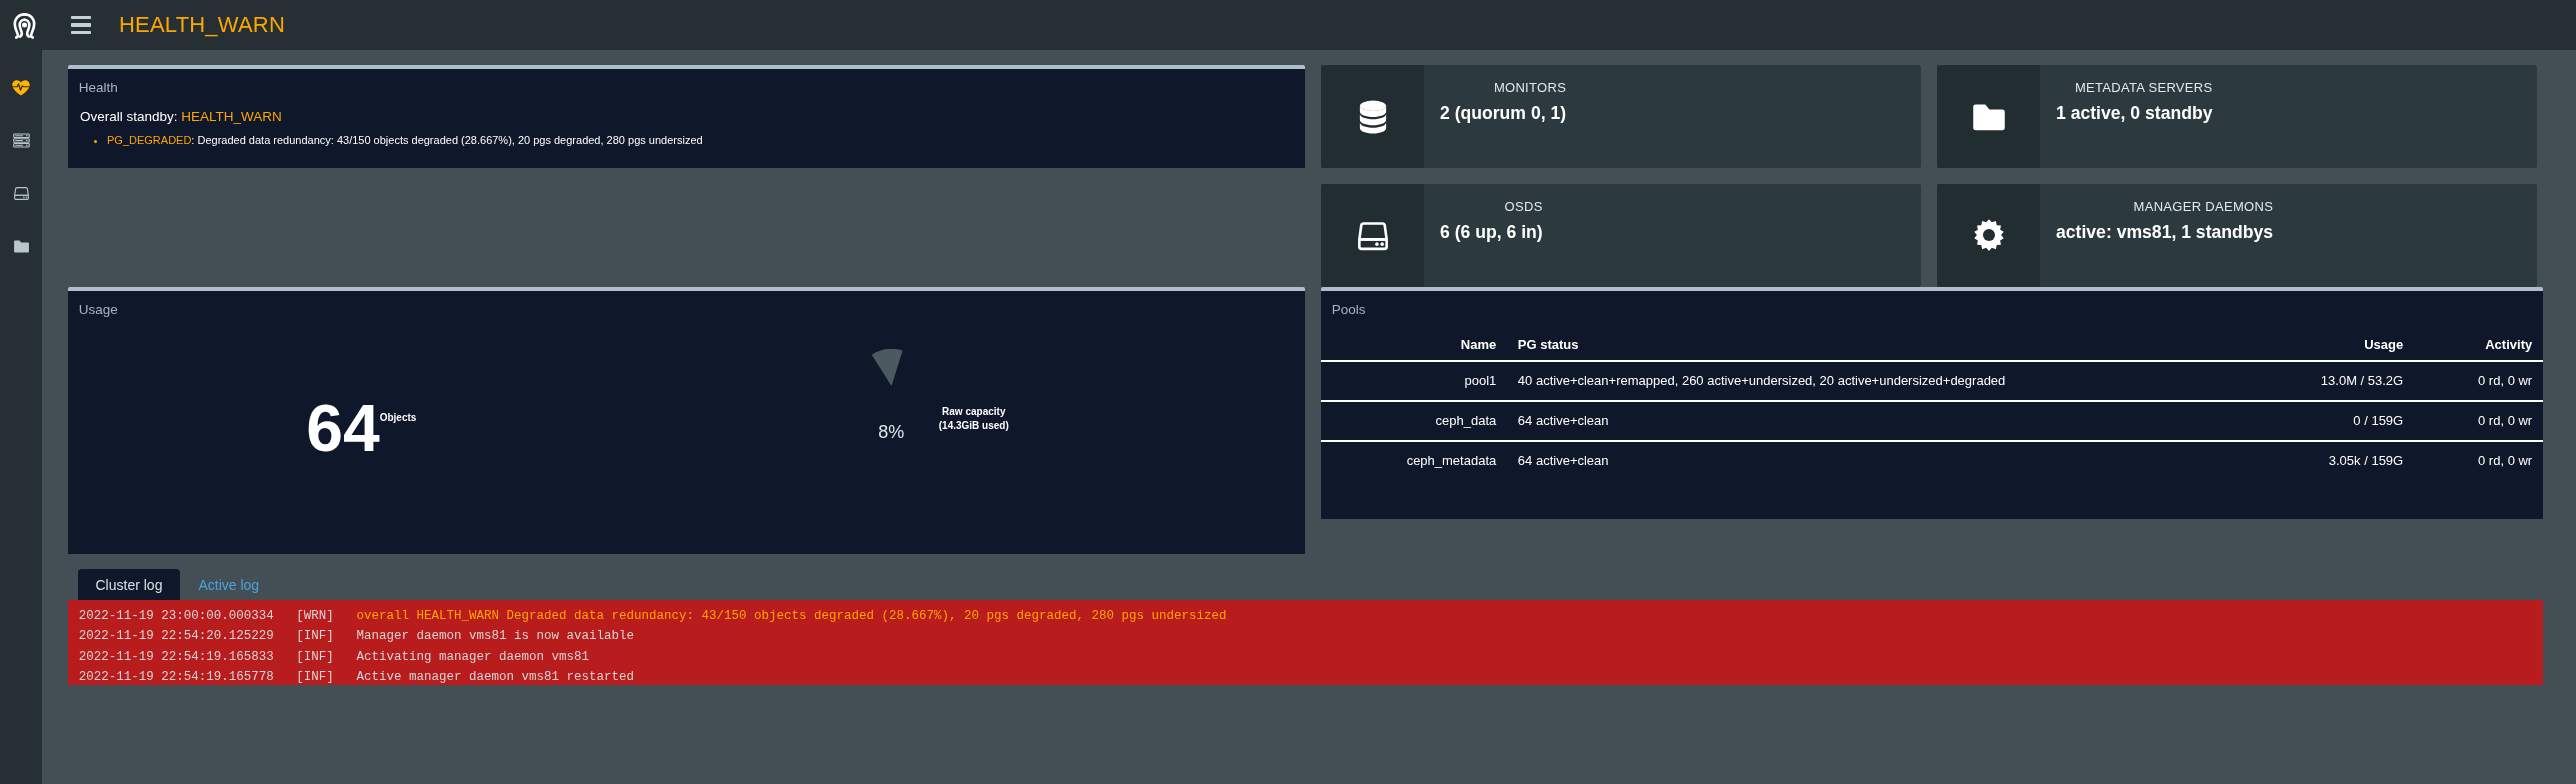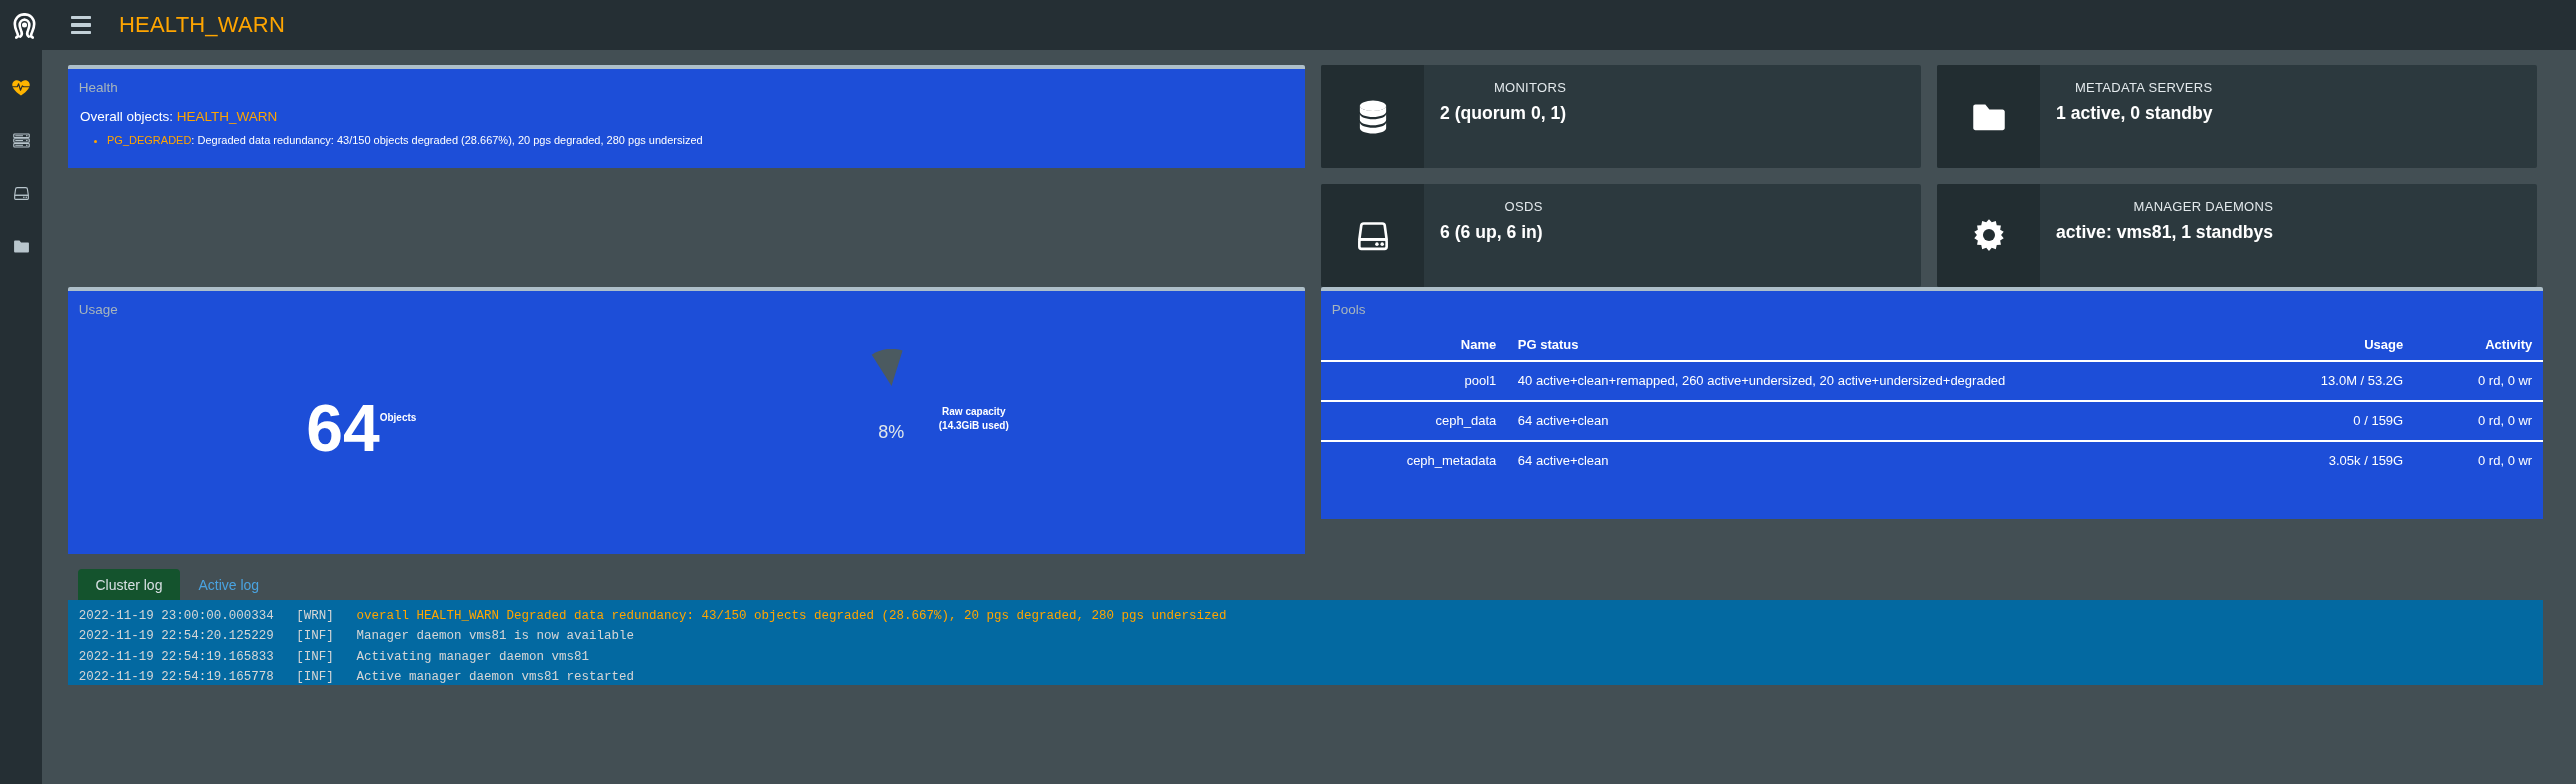--- a/index.html
+++ b/index.html
@@ -60,21 +60,21 @@
     position: absolute; top: 50px; left: 42px;
     width: 2534px; height: 735px;
     background: #434f54;
     padding: 15px 17.6px 0 26px;
   }
 
   .top-row { display: flex; gap: 16px; align-items: flex-start; }
 
   
   .panel {
-    background: #1d4ed8;
+    background: #0f172a;
     border-top: 4.7px solid #aebfc9;
     border-radius: 2px 2px 0 0;
   }
   .health-panel { width: 1237px; height: 103px; }
   .panel-title {
     color: #a7b5bc; font-size: 13.5px; font-weight: 400;
     padding: 10.8px 0 0 10.8px;
   }
   .health-body { padding: 12px 0 0 12px; }
   .health-overall { color: #ffffff; font-size: 13.5px; line-height: 1.45; }
@@ -167,24 +167,24 @@
   .pg-ok { color: #28a745; }
 
   
   .log-section { margin-top: 15px; width: 2475px; }
   .tabs { display: flex; align-items: flex-end; height: 31px; padding-left: 9.5px; }
   .tab {
     font-size: 14px; padding: 7.4px 18px;
     border-radius: 4px 4px 0 0;
     cursor: pointer;
   }
-  .tab.active { background: #14532d; color: #d8e0e4; text-align: center; }
+  .tab.active { background: #0f172a; color: #d8e0e4; text-align: center; }
   .tab.inactive { color: #4aa3e0; }
   .log-body {
-    background: #0369a1;
+    background: #b91c1c;
     height: 85px;
     padding: 6px 0 0 10.8px;
     font-family: "Liberation Mono", monospace;
     font-size: 12.5px;
     line-height: 1.62;
     overflow: hidden;
   }
   .log-line { white-space: pre; color: #d6d6d6; }
   .log-ts { color: #d6d6d6; }
   .log-lvl { color: #d6d6d6; }
@@ -262,21 +262,21 @@
 </div>
 
 <div class="content">
 
   <div class="top-row">
 
     <div class="panel health-panel">
       <div class="panel-title">Health</div>
       <div class="health-body">
         <div class="health-overall">
-          <span>Overall objects:</span>
+          <span>Overall standby:</span>
           <span class="warn">HEALTH_WARN</span>
         </div>
         <ul class="health-list">
           <li>
             <span class="code-key">PG_DEGRADED</span><span>: Degraded data redundancy: 43/150 objects degraded (28.667%), 20 pgs degraded, 280 pgs undersized</span>
           </li>
         </ul>
       </div>
     </div>
 

